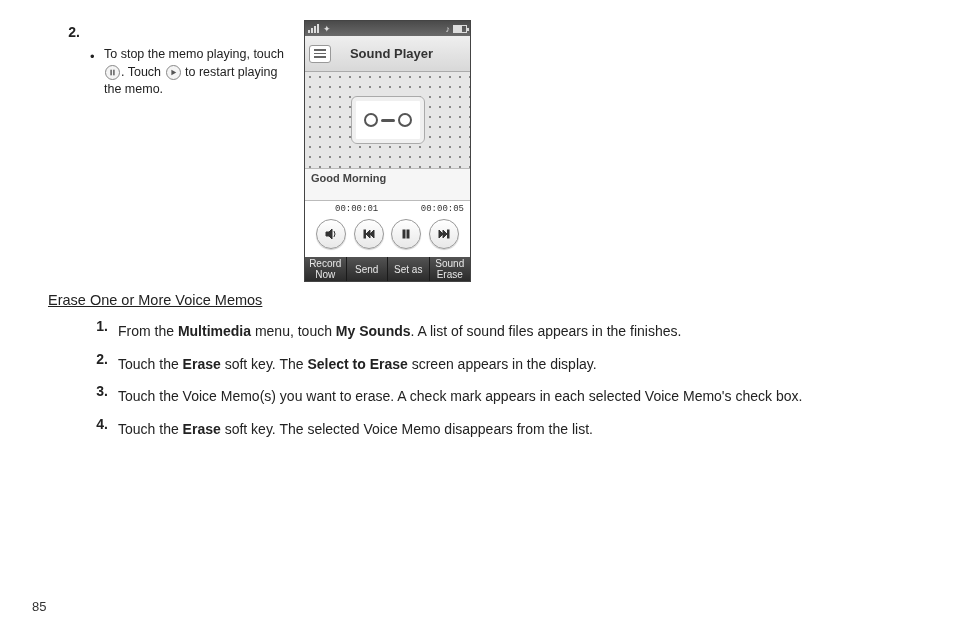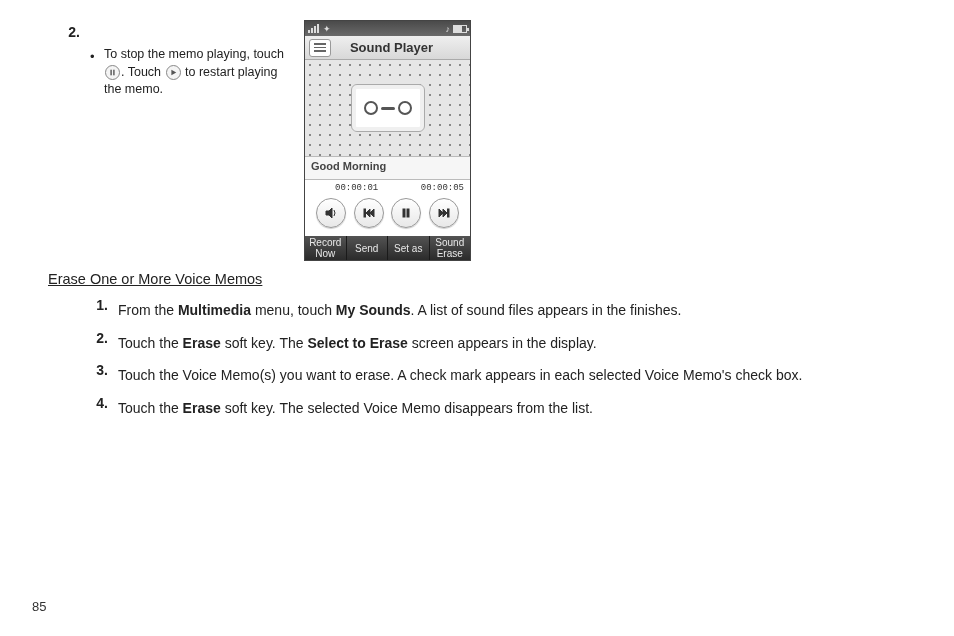--- a/index.html
+++ b/index.html
@@ -72,21 +72,21 @@
   .signal { width: 12px; height: 8px; display: flex; align-items: flex-end; gap: 1px; }
   .signal span { width: 2px; background: #ddd; }
   .signal span:nth-child(1){height:3px;} .signal span:nth-child(2){height:5px;}
   .signal span:nth-child(3){height:7px;} .signal span:nth-child(4){height:9px;}
   .note-ic { color:#ddd; font-size:9px; }
   .batt { width:14px; height:8px; border:1px solid #ddd; position:relative; }
   .batt::after { content:""; position:absolute; right:-3px; top:2px; width:2px; height:3px; background:#ddd; }
   .batt-fill { height:100%; width:70%; background:#ddd; }
 
   .titlebar {
-    height: 24px; background: linear-gradient(#efefef,#d8d8d8);
+    height: 36px; background: linear-gradient(#efefef,#d8d8d8);
     border-bottom: 1px solid #aaa;
     display: flex; align-items: center;
     padding: 0 4px; gap: 6px;
   }
   .menu-btn {
     width: 22px; height: 18px; border:1px solid #999; border-radius:3px;
     background:#fff; display:flex; flex-direction:column; justify-content:center;
     align-items:center; gap:2px;
   }
   .menu-btn span { width:12px; height:1.5px; background:#666; }
@@ -105,21 +105,21 @@
     border-radius:6px; display:flex; align-items:center; justify-content:center;
     box-shadow: inset 0 0 0 4px #f0f0f0;
   }
   .cassette-inner {
     display:flex; gap:6px;
   }
   .reel { width:14px; height:14px; border:2.5px solid #555; border-radius:50%; }
   .reel-bar { width:14px; height:3px; background:#555; align-self:center; border-radius:2px; margin:0 -3px;}
 
   .track-label {
-    height: 24px; border-top:1px solid #bbb; border-bottom:1px solid #bbb;
+    height: 33px; border-top:1px solid #bbb; border-bottom:1px solid #bbb;
     background:#f6f6f6; font-size:11px; font-weight:700; color:#444;
     padding:3px 6px;
   }
   .time-row {
     display:flex; justify-content:space-between; padding:3px 6px 1px;
     font-size:9px; color:#333; font-family:"Courier New",monospace;
     background:#fff;
     margin-left:24px;
   }
   .controls {

